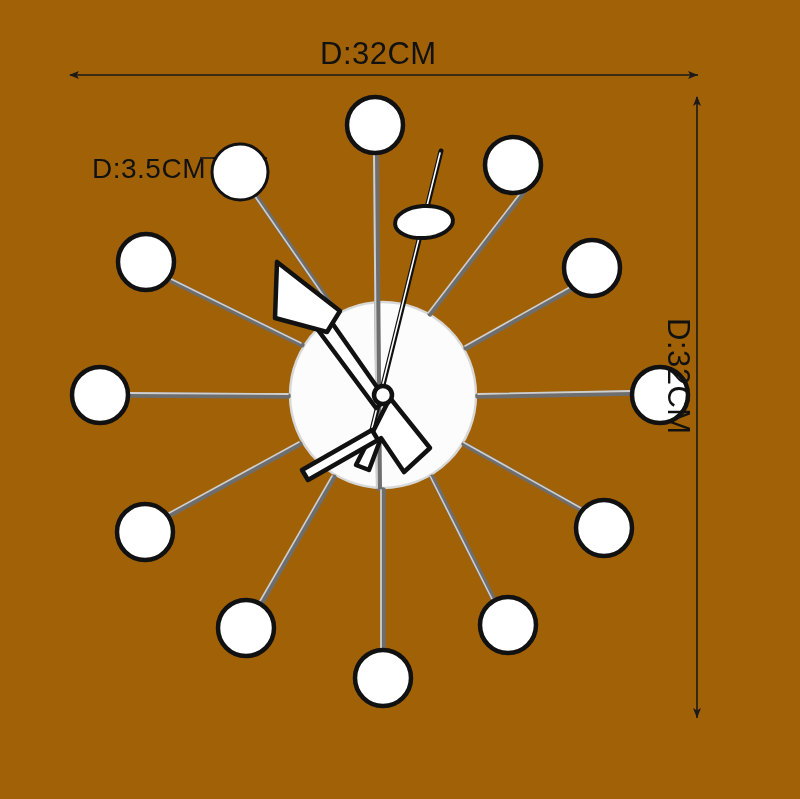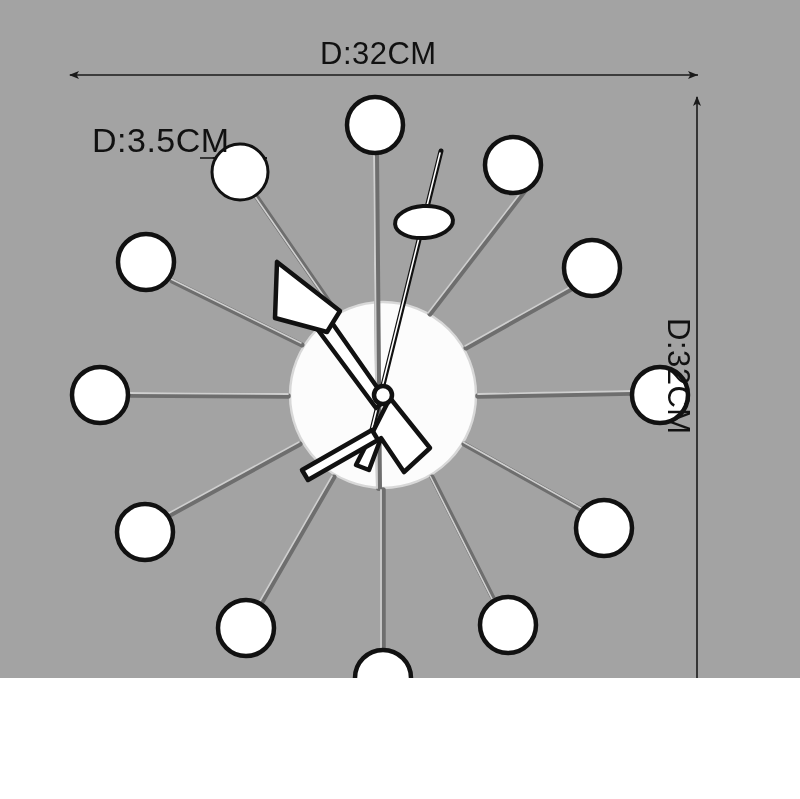--- a/index.html
+++ b/index.html
@@ -7,22 +7,22 @@
     margin: 0;
     padding: 0;
     background: #ffffff;
   }
   body {
     font-family: "Liberation Sans", sans-serif;
   }
   #page {
     position: relative;
     width: 800px;
-    height: 678px;
-    background: #a3a3a3;
+    height: 799px;
+    background: #a16207;
     overflow: hidden;
   }
   #drawing {
     position: absolute;
     top: 0;
     left: 0;
     width: 800px;
     height: 799px;
     display: block;
   }
@@ -41,22 +41,22 @@
   }
   #label-right {
     left: 694px;
     top: 318px;
     font-size: 31px;
     transform: rotate(90deg);
     transform-origin: left top;
   }
   #label-ball {
     left: 92px;
-    top: 123px;
-    font-size: 34px;
+    top: 155px;
+    font-size: 28px;
   }
 </style>
 </head>
 <body>
 
 <div id="page">
 
   <svg id="drawing" viewBox="0 0 800 799">
     <defs>
       <marker id="arrowEnd" markerWidth="11" markerHeight="11" refX="10" refY="4" orient="auto" markerUnits="userSpaceOnUse">

